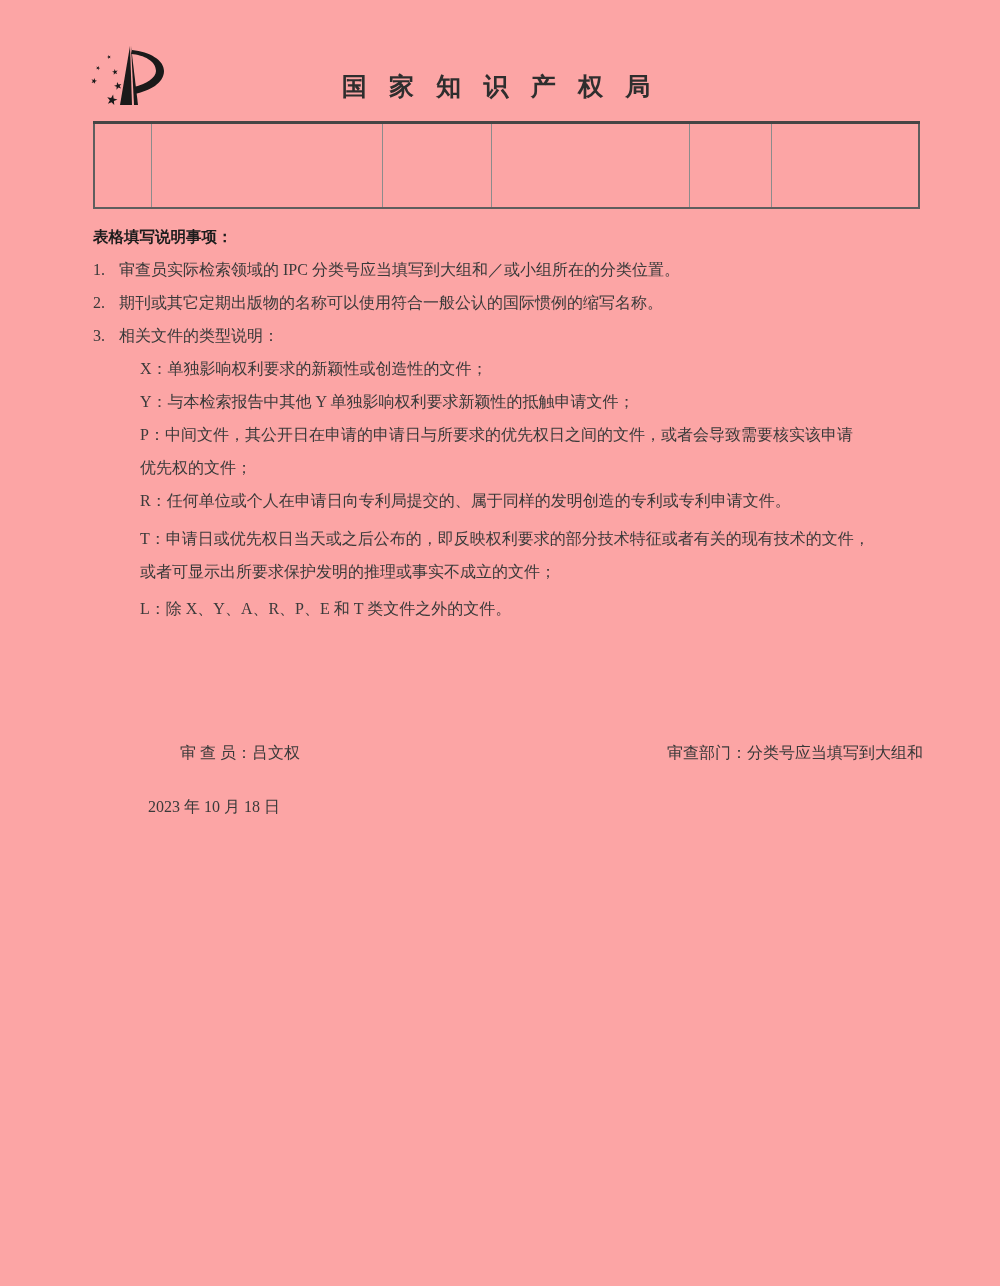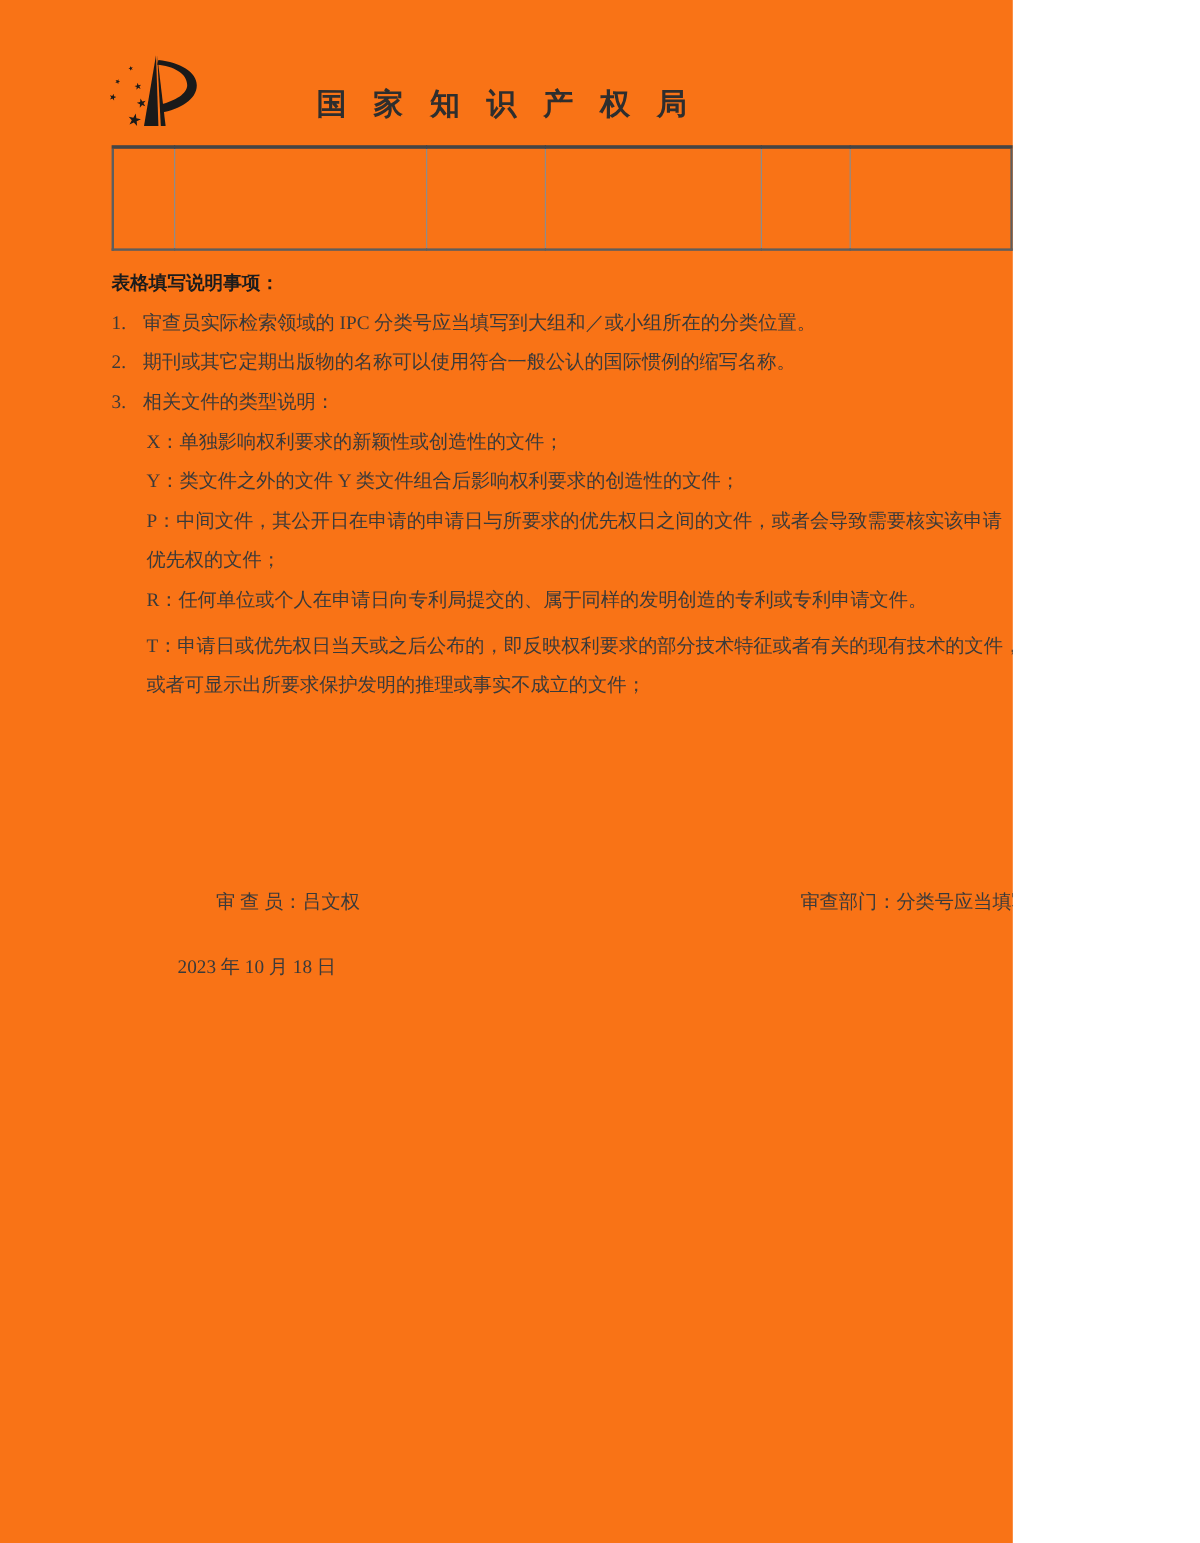--- a/index.html
+++ b/index.html
@@ -2,23 +2,23 @@
 <html><head>
 <meta charset="utf-8">
 <style>
   html, body {
     margin: 0;
     padding: 0;
     background: #ffffff;
   }
   .page {
     position: relative;
-    width: 844px;
+    width: 1000px;
     height: 1286px;
-    background: #f97316;
+    background: #fca5a5;
     font-family: "Liberation Serif", "DejaVu Serif", serif;
     color: #333333;
     overflow: hidden;
   }
 
   
   .logo {
     position: absolute;
     left: 90px;
     top: 44px;
@@ -74,21 +74,21 @@
   }
   .num-item {
     display: flex;
     line-height: 33px;
   }
   .num-item .num {
     flex: none;
     width: 26px;
   }
   .type-list {
-    margin-left: 29px;
+    margin-left: 47px;
   }
   .type-item {
     line-height: 33px;
     white-space: pre-wrap;
   }
   .type-item.gap-t { margin-top: 5px; }
   .type-item.gap-l { margin-top: 4px; }
 
   
   .footer {
@@ -171,26 +171,27 @@
       <span class="num">2.</span>
       <span>期刊或其它定期出版物的名称可以使用符合一般公认的国际惯例的缩写名称。</span>
     </div>
     <div class="num-item">
       <span class="num">3.</span>
       <span>相关文件的类型说明：</span>
     </div>
 
     <div class="type-list">
       <div class="type-item">X：单独影响权利要求的新颖性或创造性的文件；</div>
-      <div class="type-item">Y：类文件之外的文件 Y 类文件组合后影响权利要求的创造性的文件；</div>
+      <div class="type-item">Y：与本检索报告中其他 Y 单独影响权利要求新颖性的抵触申请文件；</div>
       <div class="type-item">P：中间文件，其公开日在申请的申请日与所要求的优先权日之间的文件，或者会导致需要核实该申请
 优先权的文件；</div>
       <div class="type-item">R：任何单位或个人在申请日向专利局提交的、属于同样的发明创造的专利或专利申请文件。</div>
       <div class="type-item gap-t">T：申请日或优先权日当天或之后公布的，即反映权利要求的部分技术特征或者有关的现有技术的文件，
 或者可显示出所要求保护发明的推理或事实不成立的文件；</div>
+      <div class="type-item gap-l">L：除 X、Y、A、R、P、E 和 T 类文件之外的文件。</div>
     </div>
   </div>
 
   <div class="footer">
     <div class="footer-left">
       <div class="footer-line">
         <span>审 查 员：</span><span>吕文权</span>
       </div>
       <div class="footer-line">2023 年 10 月 18 日</div>
     </div>

